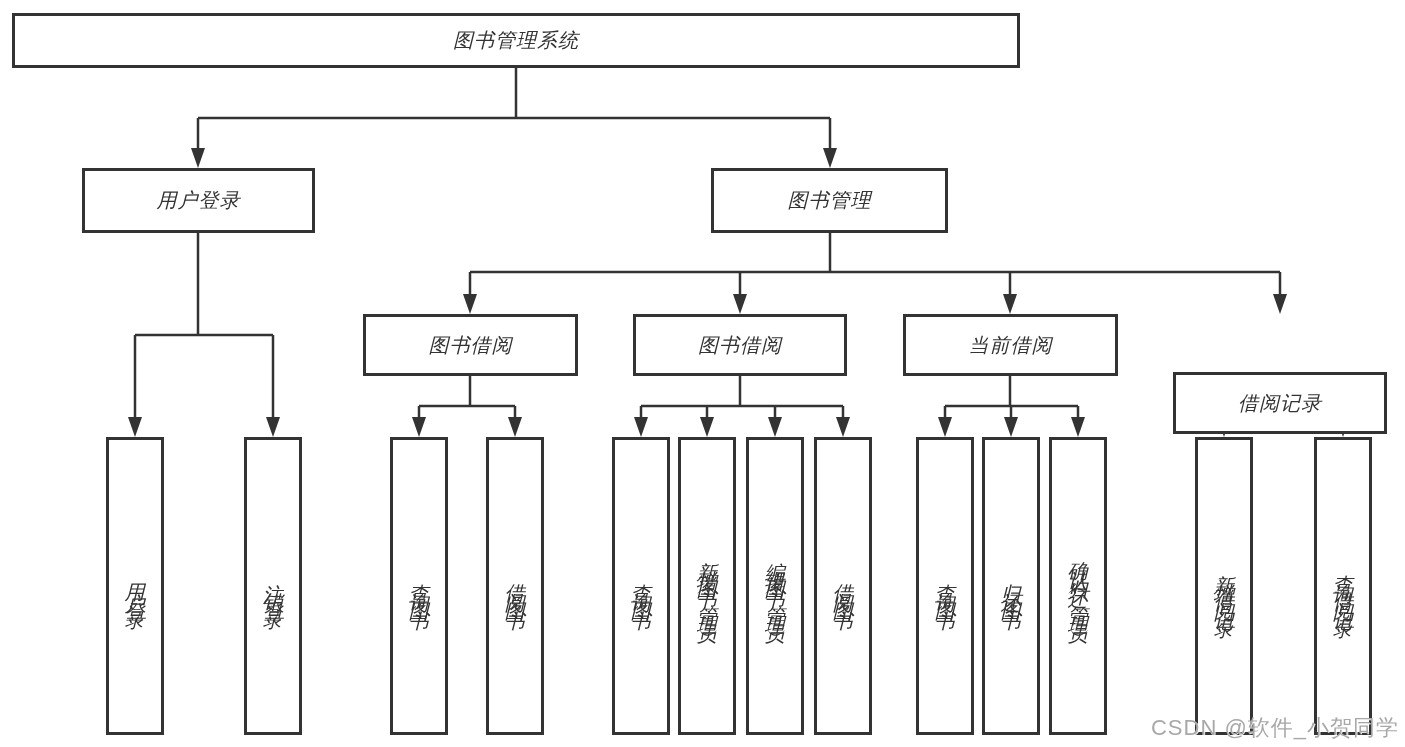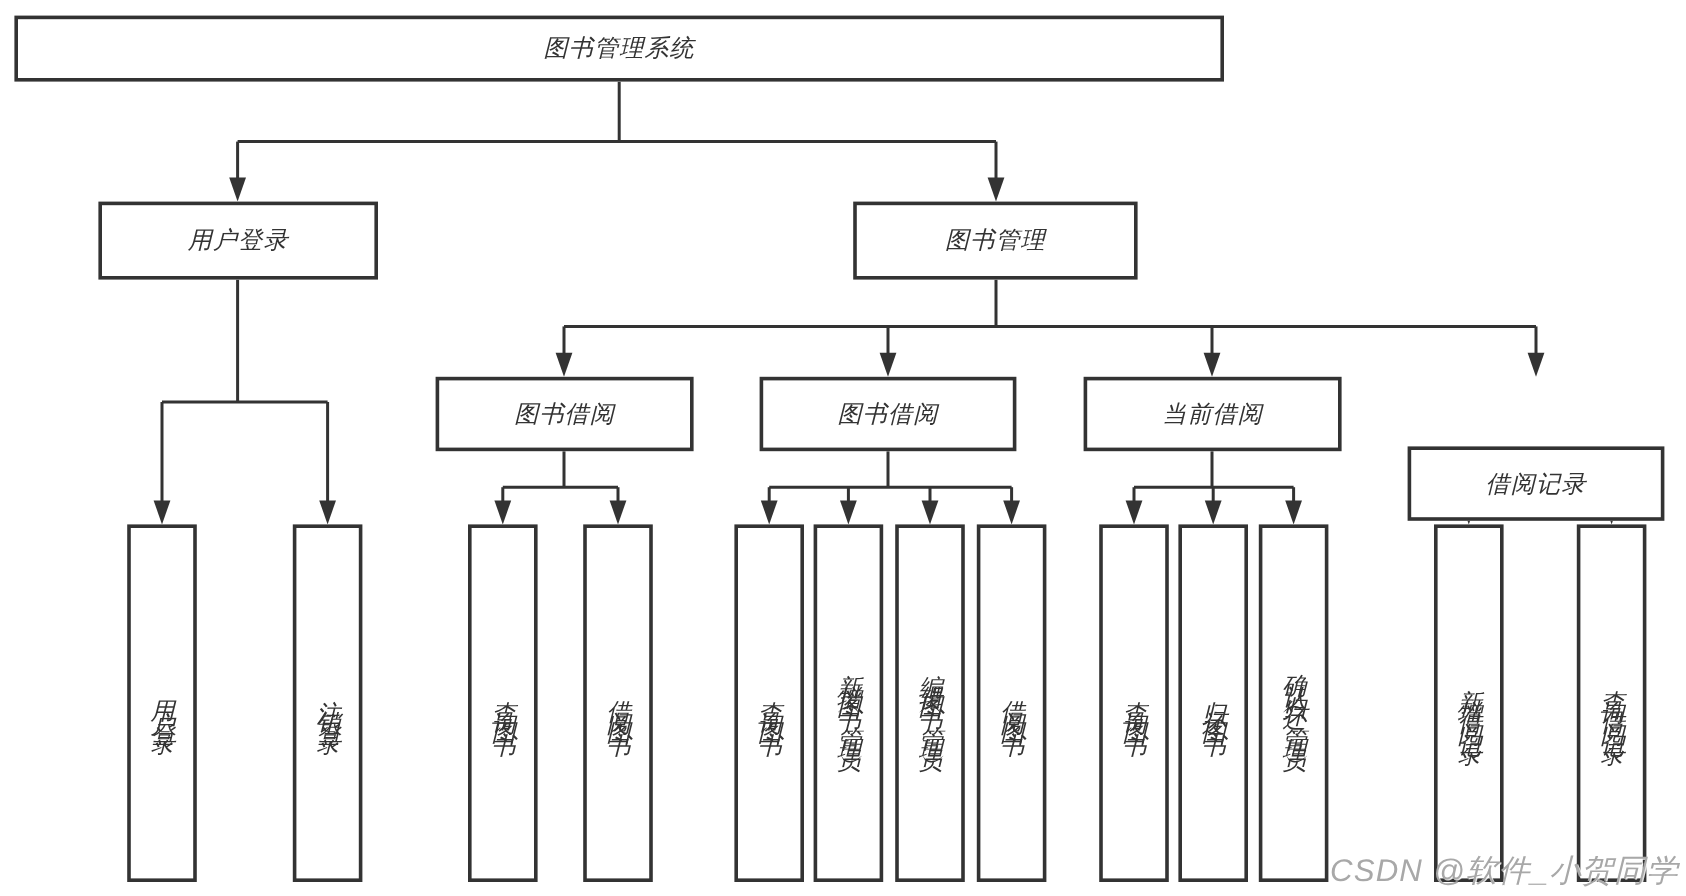--- a/index.html
+++ b/index.html
@@ -14,24 +14,23 @@
     background:#fff;color:var(--text-color,#333);
     display:flex;align-items:center;justify-content:center;
     font-size:20px;letter-spacing:1px;font-style:italic;
   }
   .leaf span{
     writing-mode:vertical-rl;text-orientation:mixed;
     letter-spacing:9px;line-height:1.1;font-size:20px;
   }
   .watermark{
     position:absolute;right:6px;bottom:4px;
-    color:var(--wm-color,#a8a8a8);font-size:26px;letter-spacing:1px;
+    color:var(--wm-color,#a8a8a8);font-size:22px;letter-spacing:1px;
     text-shadow:1px 1px 0 rgba(255,255,255,.85);
     white-space:nowrap;
-    font-style:italic;
   }
 </style>
 </head>
 <body>
 
 <div class="stage">
 
   <svg class="connectors" width="1405" height="747" viewBox="0 0 1405 747" aria-hidden="true">
     <g stroke="#333" stroke-width="2.5" fill="none">
 

